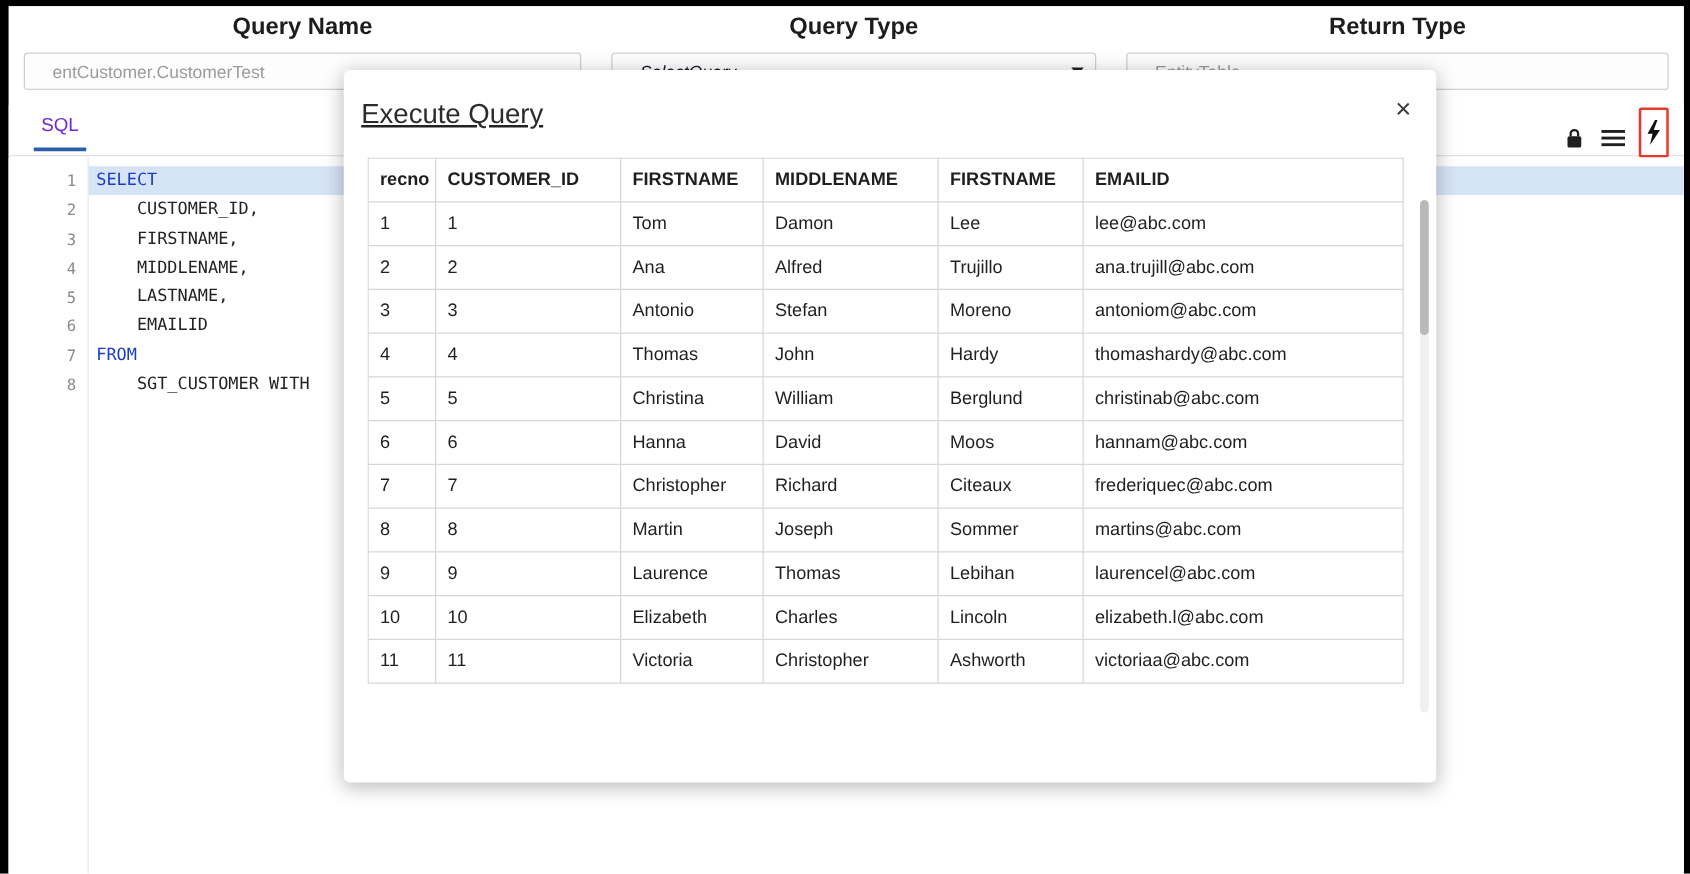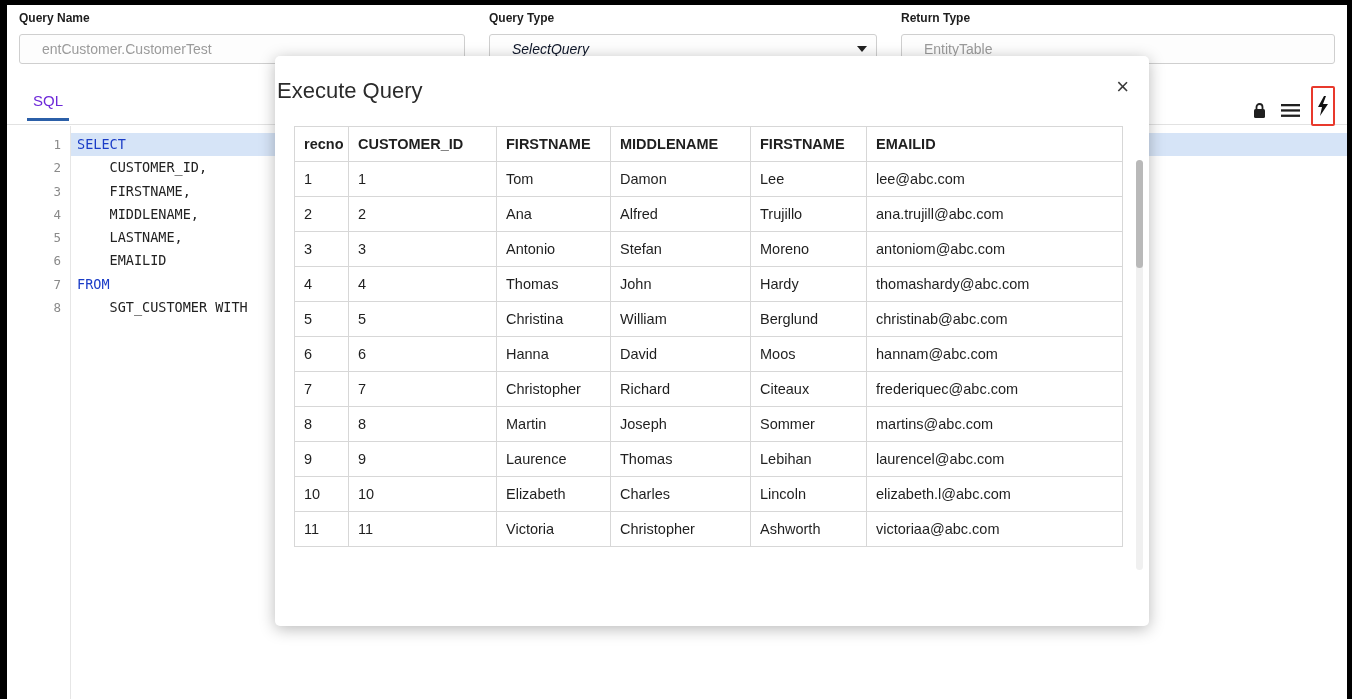--- a/index.html
+++ b/index.html
@@ -35,24 +35,25 @@
     height: 78px;
     display: flex;
   }
   .field {
     padding: 6px 12px 0 12px;
   }
   .field.qname { width: 470px; }
   .field.qtype { width: 412px; }
   .field.rtype { flex: 1; }
   .field-label {
-    font-size: 12px;
+    font-size: 19px;
     font-weight: bold;
     color: #1d1d1d;
     margin-bottom: 9px;
+    text-align: center;
   }
   .field-input {
     height: 30px;
     border: 1px solid #cfcfcf;
     border-radius: 3px;
     background: #fdfdfd;
     display: flex;
     align-items: center;
     padding: 0 22px;
     font-size: 14px;
@@ -161,22 +162,23 @@
     top: 51px;
     width: 874px;
     height: 570px;
     background: #ffffff;
     border-radius: 5px;
     box-shadow: 0 3px 16px rgba(0,0,0,0.28);
     overflow: hidden;
   }
   .modal-header {
     height: 66px;
-    padding: 22px 24px 0 2px;
+    padding: 22px 24px 0 14px;
     position: relative;
+    text-decoration: underline;
   }
   .modal-title {
     font-size: 22px;
     color: #2b2b2b;
   }
   .modal-close {
     position: absolute;
     right: 20px;
     top: 20px;
     font-size: 22px;

